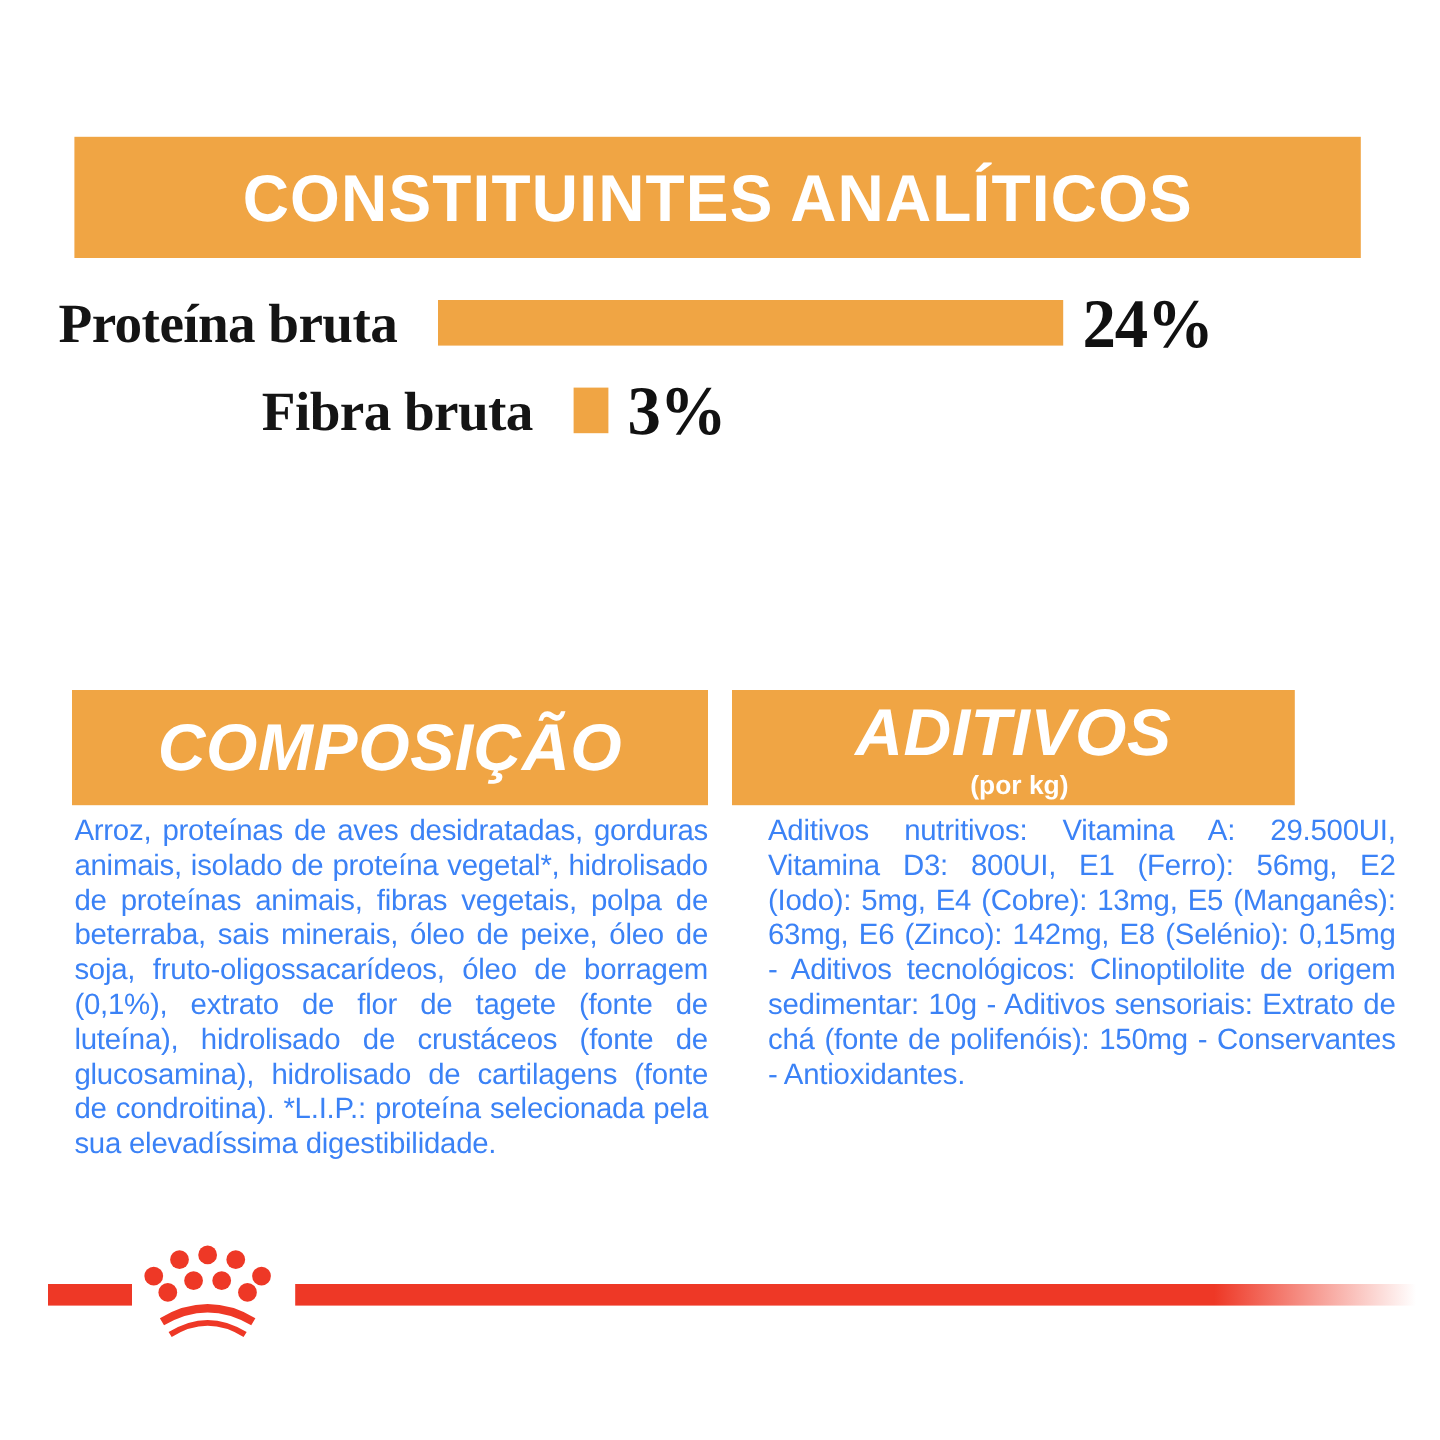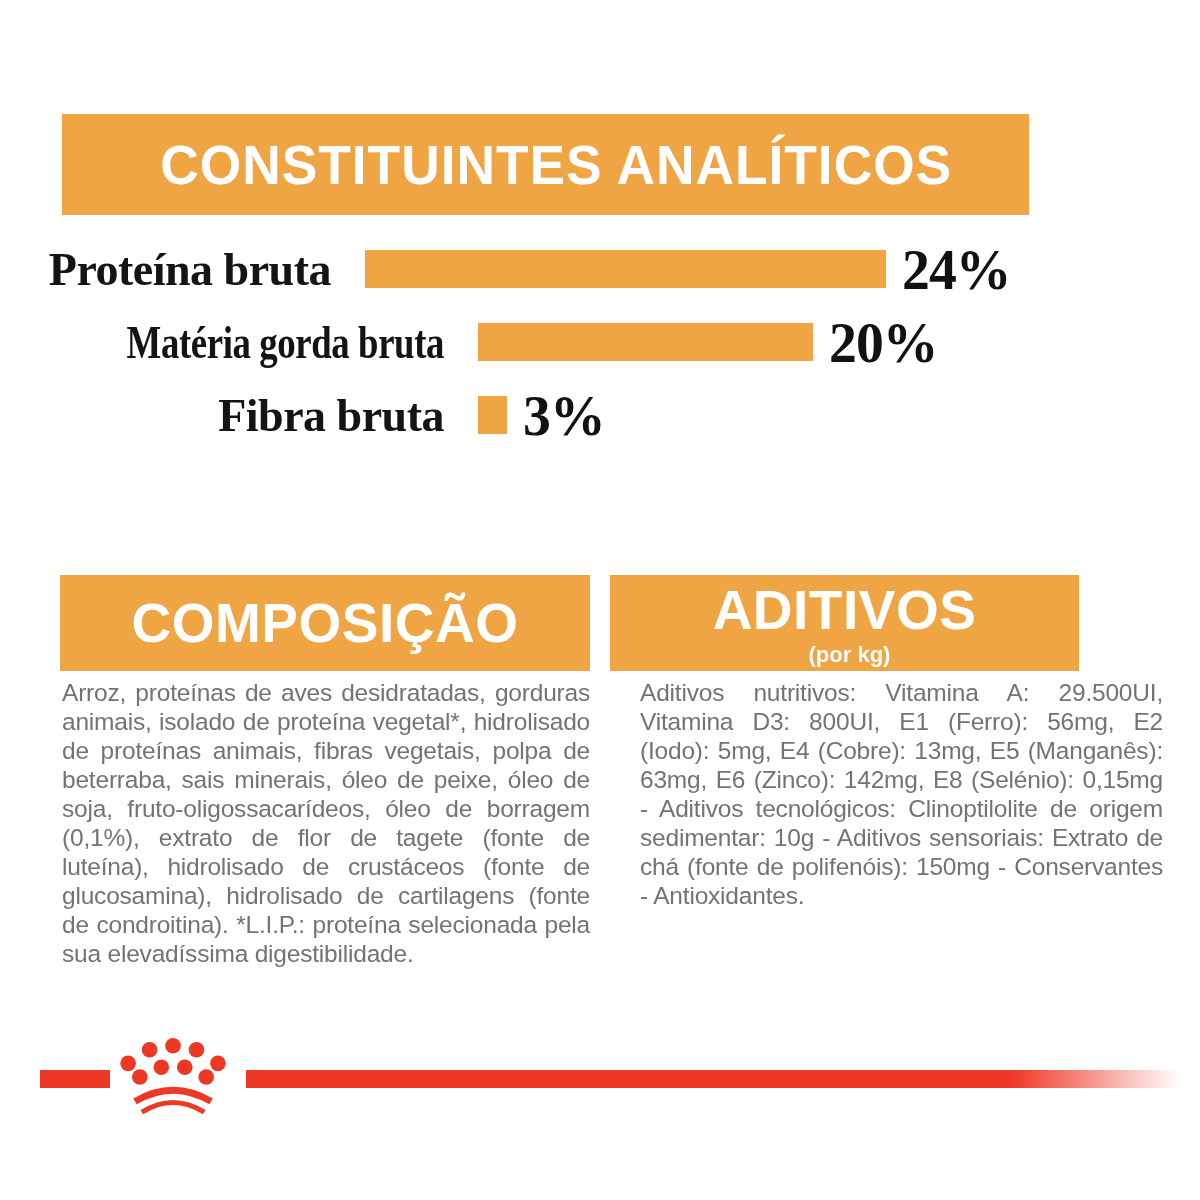--- a/index.html
+++ b/index.html
@@ -7,23 +7,23 @@
     width: 1200px; height: 1200px;
     background: #ffffff;
     position: relative;
     overflow: hidden;
     font-family: "Liberation Sans", sans-serif;
   }
   .abs { position: absolute; }
 
   
   .title-banner {
-    left: 62px; top: 114px; width: 945px; height: 101px;
+    left: 62px; top: 114px; width: 1072px; height: 101px;
     background: #F0A544;
-    display: flex; align-items: center; justify-content: center; padding-left: 22px;
+    display: flex; align-items: center; justify-content: center;
   }
   .title-banner .t {
     color: #ffffff; font-size: 55px; font-weight: bold;
     letter-spacing: 1px; white-space: nowrap;
     transform: scaleX(0.97);
   }
 
   
   .chart { left: 12px; top: 246px; width: 1003px; font-family: Liberation Serif, serif; }
   .chart-row {
@@ -47,31 +47,31 @@
 
   
   .section-banner {
     top: 575px; height: 96px; background: #F0A544;
     display: flex; align-items: center; justify-content: center;
   }
   .section-banner.left  { left: 60px;  width: 530px; }
   .section-banner.right { left: 610px; width: 469px; flex-direction: column; }
   .section-banner .t {
     color: #ffffff; font-size: 55px; font-weight: bold;
-    letter-spacing: 0.5px; white-space: nowrap;
+    letter-spacing: 0.5px; white-space: nowrap; font-style: italic;
   }
   .section-banner .suffix {
     color: #ffffff; font-size: 22px; font-weight: bold; margin-left: 10px;
   }
 
   
   .body-text {
     top: 678px;
     font-size: 24.5px; line-height: 29px; letter-spacing: -0.2px;
-    color: #737373; text-align: justify;
+    color: #3b82f6; text-align: justify;
   }
   .body-text.left  { left: 62px;  width: 528px; }
   .body-text.right { left: 620px; width: 523px; margin-left: 20px; }
 
   
   .red-line-left {
     left: 40px; top: 1070px; width: 70px; height: 18px;
     background: #EE3826;
   }
   .red-line-right {
@@ -90,26 +90,20 @@
 
 <div class="abs chart">
 
   <div class="chart-row">
     <span class="chart-label">Proteína bruta</span>
     <span class="bar-gap"></span>
     <div class="chart-bar" style="width: 521px; background: rgb(240, 165, 68);"></div>
     <span class="chart-pct">24%</span>
   </div>
 
-  <div class="chart-row">
-    <span class="chart-label condensed">Matéria gorda bruta</span>
-    <span class="bar-gap"></span>
-    <div class="chart-bar" style="width: 335px; background: rgb(240, 165, 68);"></div>
-    <span class="chart-pct">20%</span>
-  </div>
 
   <div class="chart-row">
     <span class="chart-label">Fibra bruta</span>
     <span class="bar-gap"></span>
     <div class="chart-bar" style="width: 29px; background: rgb(240, 165, 68);"></div>
     <span class="chart-pct">3%</span>
   </div>
 
 </div>
 

